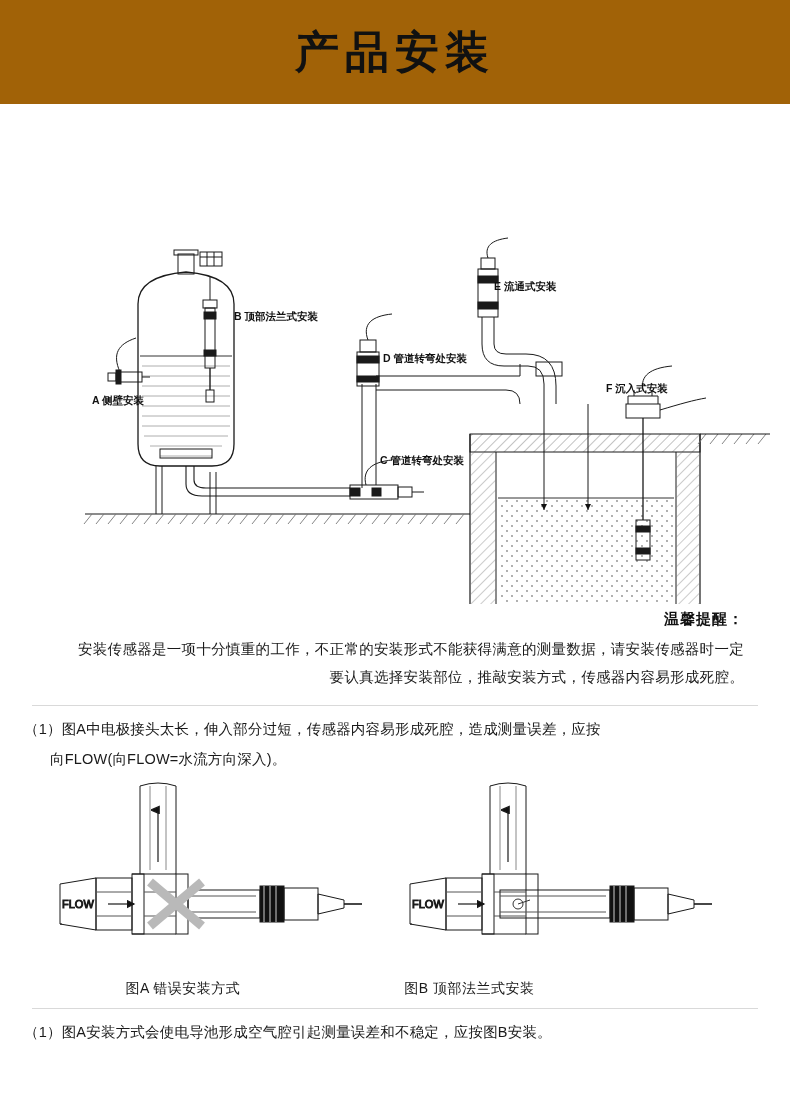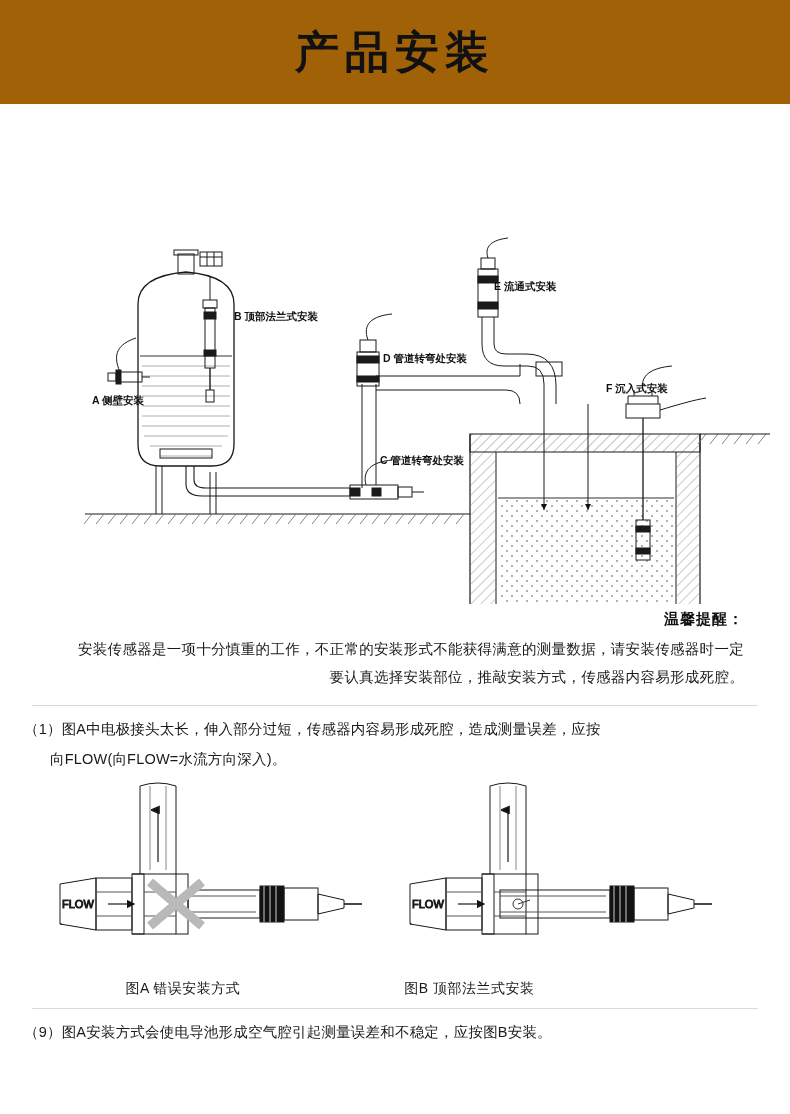--- a/index.html
+++ b/index.html
@@ -418,16 +418,16 @@
 
     <div class="figcaps">
       <div class="figcap">图A 错误安装方式</div>
       <div class="figcap">图B 顶部法兰式安装</div>
     </div>
   </div>
 
   <div class="divider"></div>
 
   <div class="para">
-    <span class="hang">（9）图A安装方式会使电导池形成空气腔引起测量误差和不稳定，应按图B安装。</span>
+    <span class="hang">（1）图A安装方式会使电导池形成空气腔引起测量误差和不稳定，应按图B安装。</span>
   </div>
 
 </div>
 
 </body></html>

